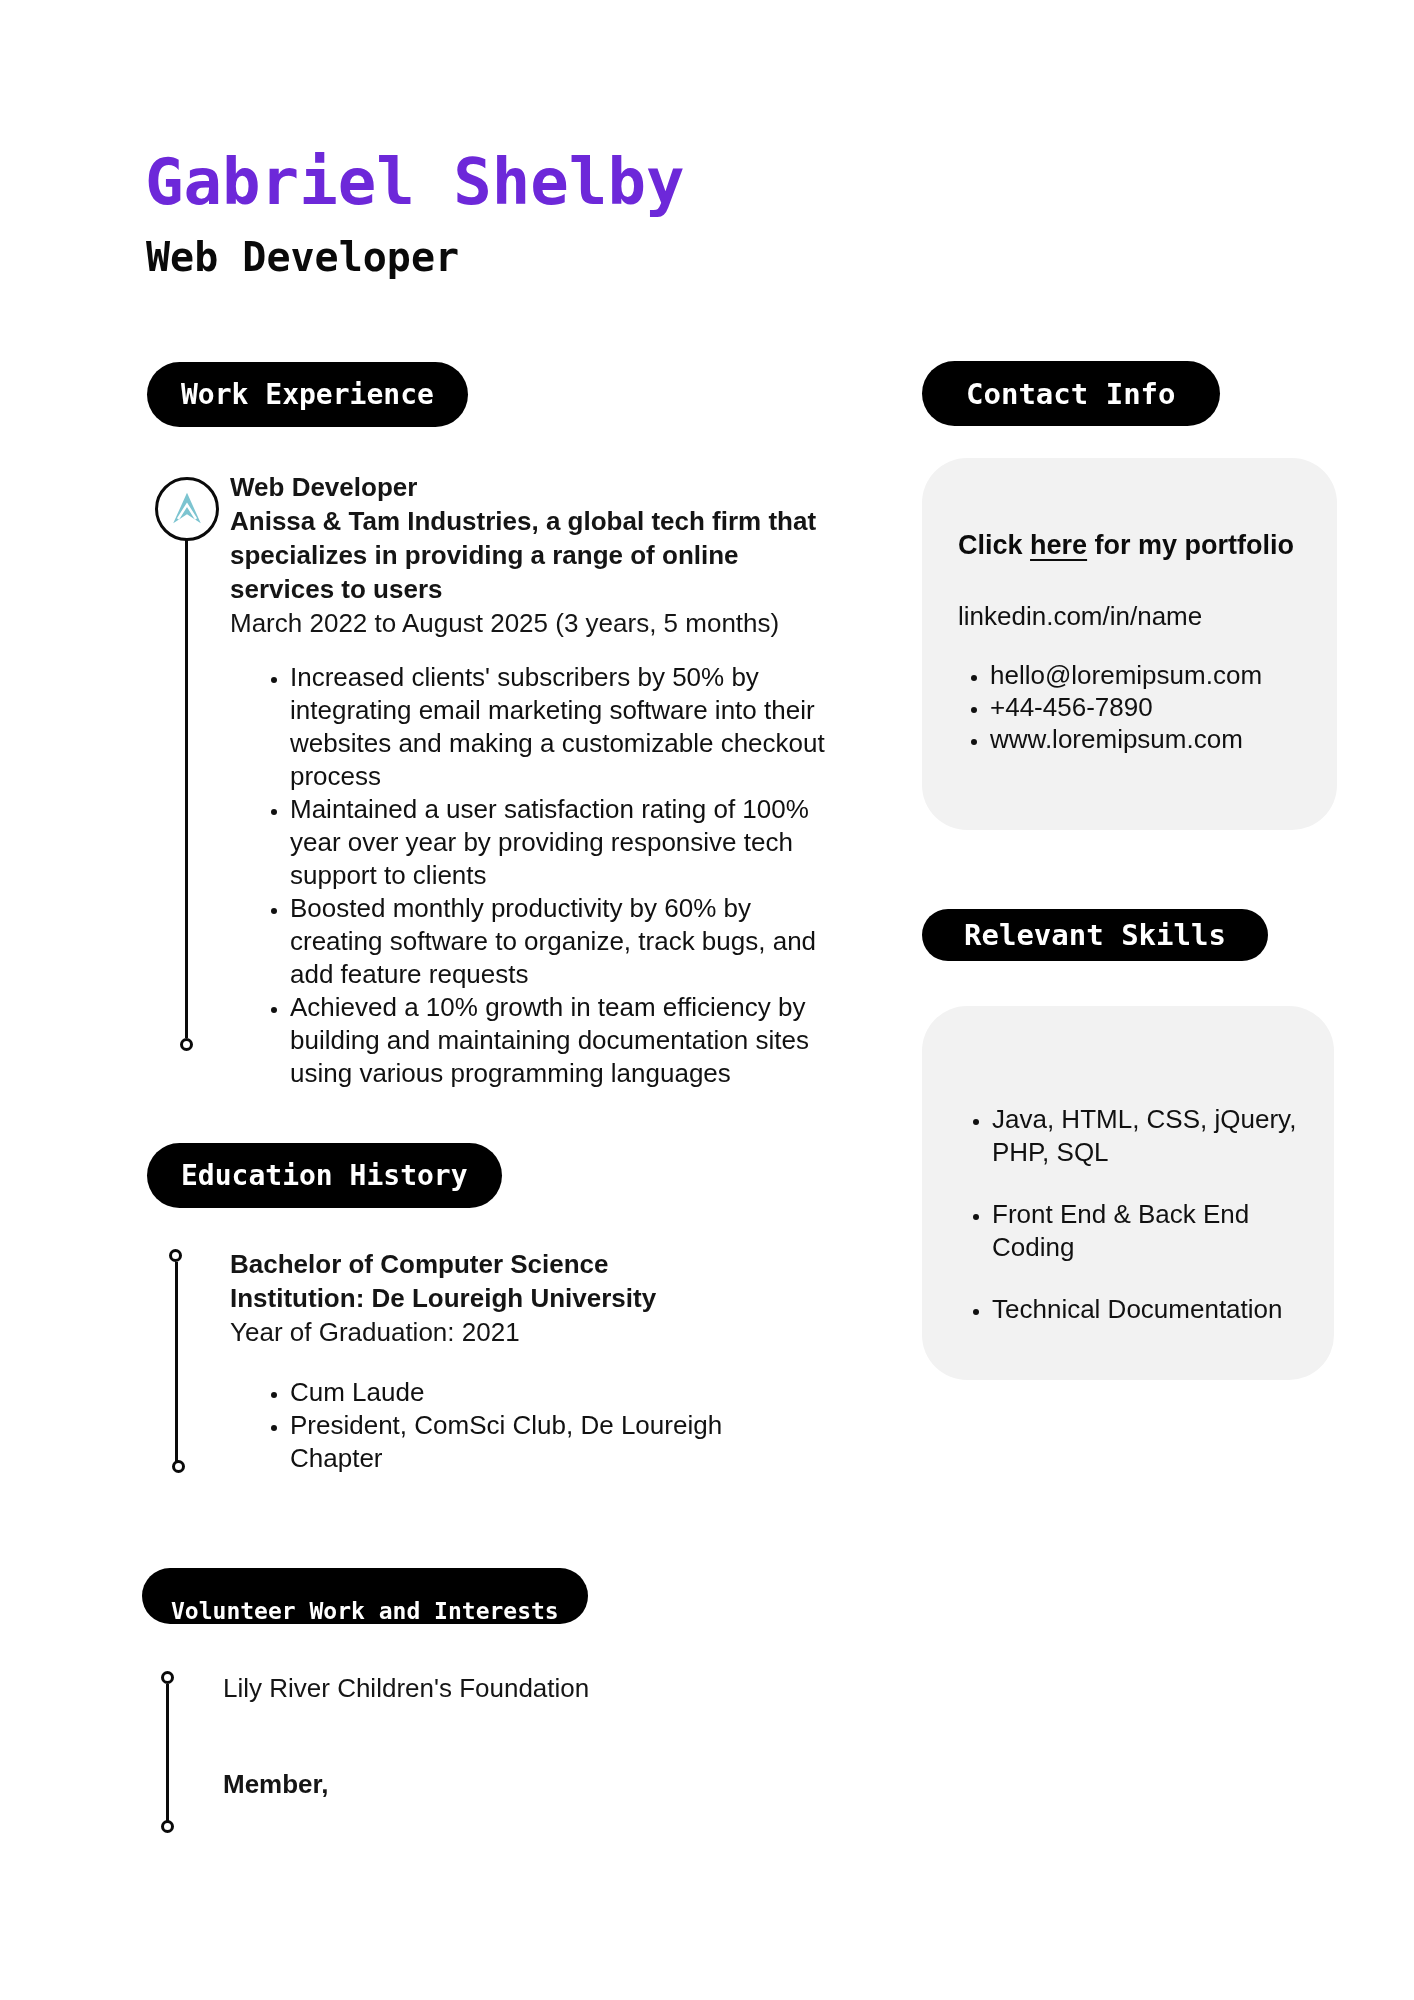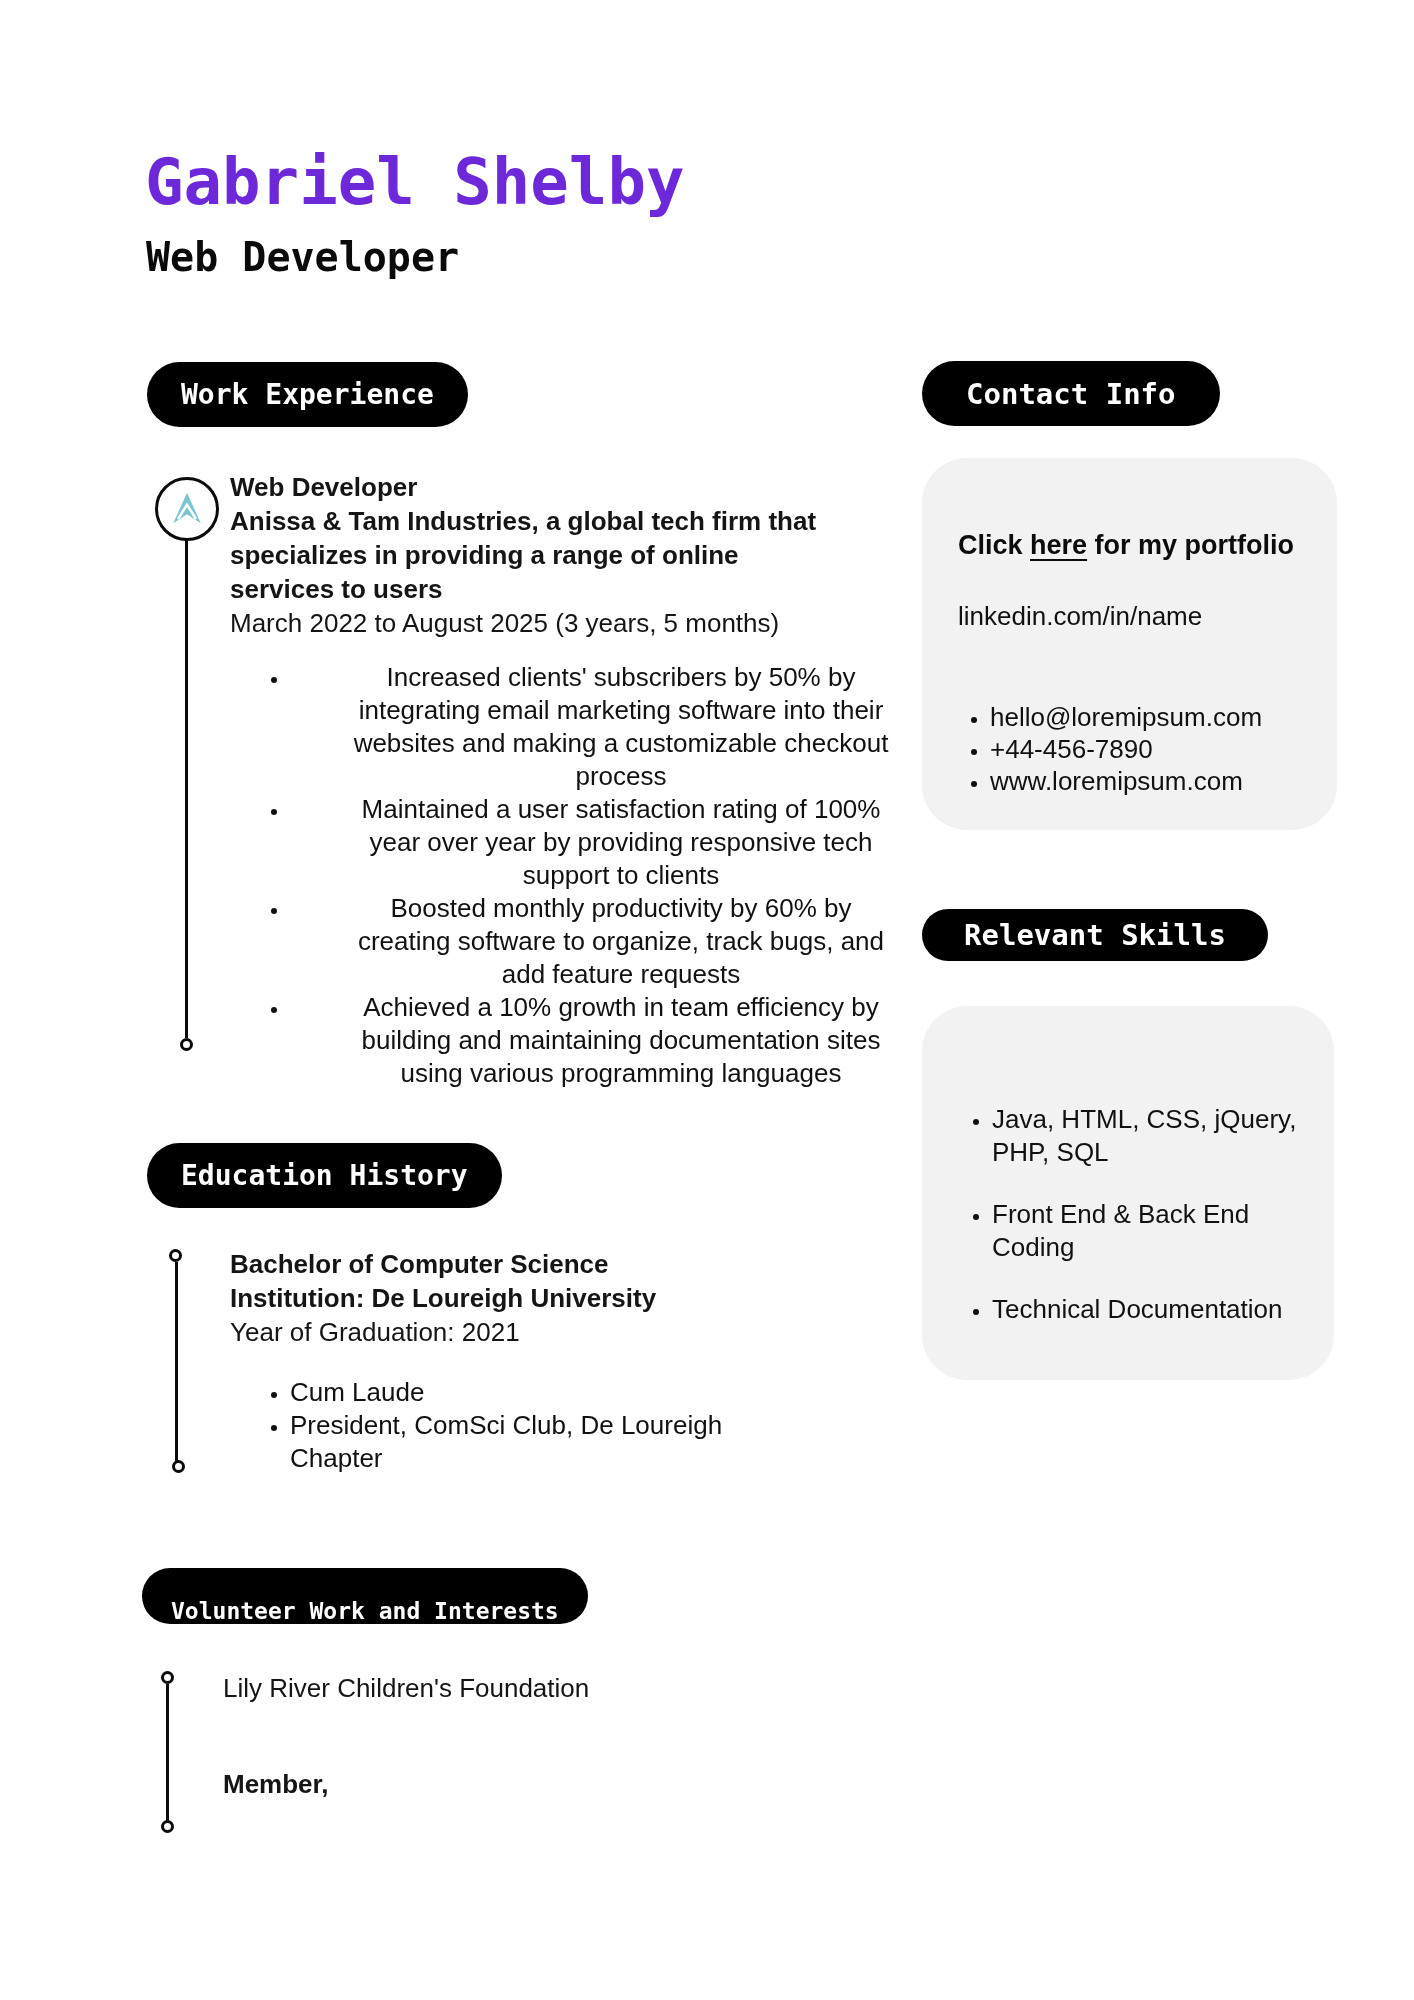--- a/index.html
+++ b/index.html
@@ -56,40 +56,40 @@
   .dot-work-end{left:180px;top:1038px;}
   .dot-edu-top{left:169px;top:1249px;}
   .dot-edu-end{left:172px;top:1460px;}
   .dot-vol-top{left:161px;top:1671px;}
   .dot-vol-end{left:161px;top:1820px;}
   
   .txt{font-size:26px;line-height:34px;color:#151515;}
   .b{font-weight:700;}
   .prelines{white-space:pre-line;}
   .work-block{left:230px;top:470px;width:690px;}
-  .bullets{left:262px;top:661px;width:690px;text-align:center;}
+  .bullets{left:262px;top:661px;width:690px;}
   .bullets ul, .card ul{margin:0;padding-left:28px;}
   .bullets ul{font-size:26px;line-height:33px;}
   li{white-space:pre-line;}
   li::marker{font-size:20px;}
   .edu-block{left:230px;top:1247px;width:690px;}
   .edu-bullets{left:262px;top:1376px;width:690px;}
   .edu-bullets ul{font-size:26px;line-height:33px;margin:0;padding-left:28px;}
   .vol-entry1{left:223px;top:1671px;width:700px;}
   .vol-entry2{left:223px;top:1767px;width:700px;}
   
   .card{
     background:#f2f2f2;border-radius:45px;
   }
   .card-contact{left:922px;top:458px;width:415px;height:372px;}
   .card-skills{left:922px;top:1006px;width:412px;height:374px;}
   .portfolio{left:36px;top:70px;font-size:27px;line-height:34px;font-weight:700;color:#0c0c0c;}
   .portfolio .link{text-decoration:underline;text-underline-offset:5px;text-decoration-thickness:2px;cursor:pointer;}
   .linkedin{left:36px;top:141px;font-size:26px;line-height:34px;}
-  .contact-list{left:44px;top:201px;margin-top:42px;}
+  .contact-list{left:44px;top:201px;}
   .contact-list ul{font-size:26px;line-height:32px;padding-left:24px;margin:0;}
   .skills-list{left:46px;top:71px;}
   .skills-list ul{font-size:26px;line-height:33px;padding-left:24px;margin:0;}
   .skills-list li{margin-bottom:29px;margin-top:26px;}
   .skills-list li:last-child{margin-bottom:0;}
 </style>
 </head>
 <body>
 
 <div class="page">

